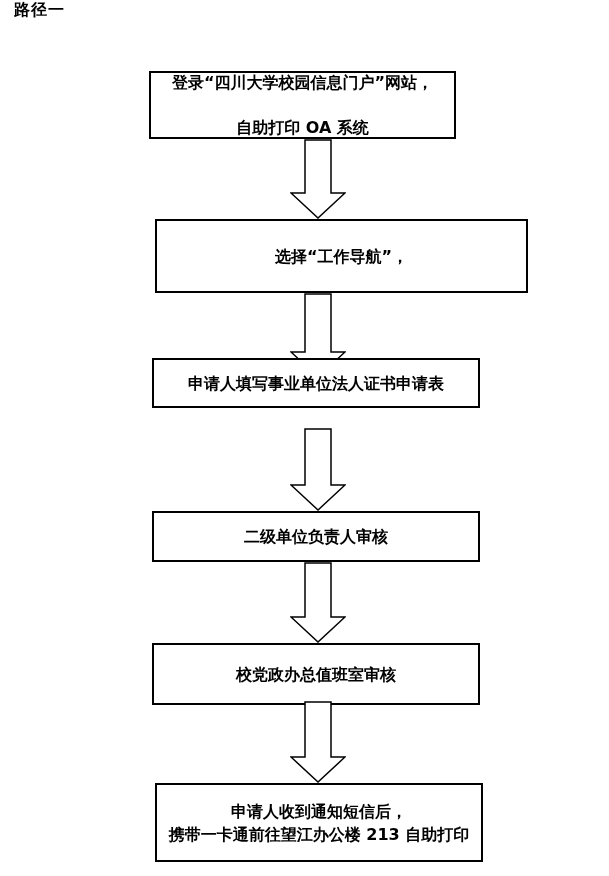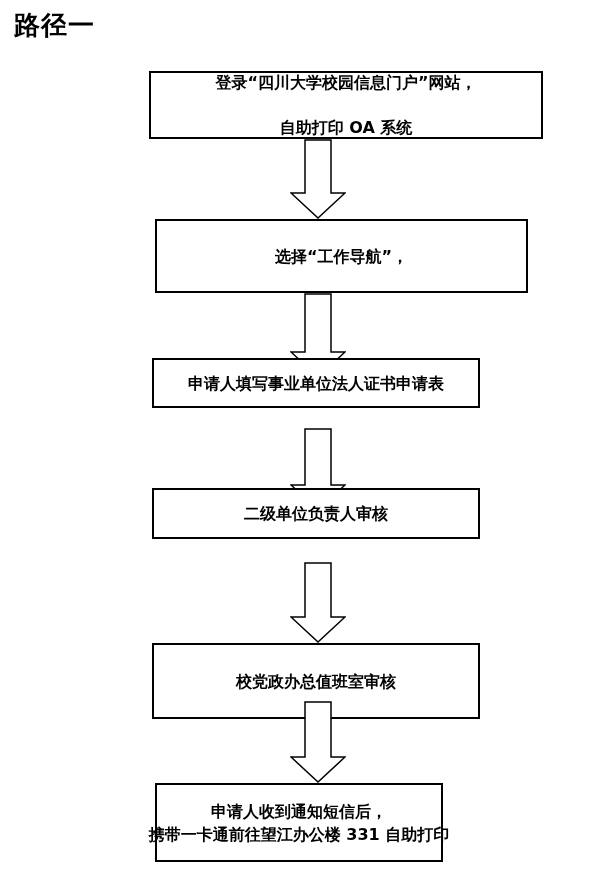--- a/index.html
+++ b/index.html
@@ -9,45 +9,45 @@
     width: 609px;
     height: 876px;
     background: #ffffff;
     font-family: "DejaVu Sans", "Liberation Sans", sans-serif;
     color: #000000;
     overflow: hidden;
   }
   .page-title {
     position: absolute;
     left: 14px;
-    top: 8px;
-    font-size: 26px;
+    top: 0;
+    font-size: 16px;
     font-weight: 700;
     letter-spacing: 1px;
   }
   .flow-box {
     position: absolute;
     border: 2px solid #000000;
     background: #ffffff;
     display: flex;
     flex-direction: column;
     align-items: center;
     justify-content: center;
     text-align: center;
     font-size: 16px;
     font-weight: 700;
     line-height: 23px;
   }
   .flow-box span { display: block; white-space: nowrap; }
-  .box-1 { left: 149px; top: 71px;  width: 394px; height: 68px; gap: 22px; }
+  .box-1 { left: 149px; top: 71px;  width: 307px; height: 68px; gap: 22px; }
   .box-2 { left: 155px; top: 219px; width: 373px; height: 74px; }
   .box-3 { left: 152px; top: 358px; width: 328px; height: 50px; }
-  .box-4 { left: 152px; top: 488px; width: 328px; height: 51px; }
-  .box-5 { left: 152px; top: 643px; width: 328px; height: 76px; }
-  .box-6 { left: 155px; top: 783px; width: 288px; height: 79px; justify-content: center; }
+  .box-4 { left: 152px; top: 511px; width: 328px; height: 51px; }
+  .box-5 { left: 152px; top: 643px; width: 328px; height: 62px; }
+  .box-6 { left: 155px; top: 783px; width: 328px; height: 79px; justify-content: center; }
   .flow-arrow {
     position: absolute;
     left: 290px;
     width: 56px;
   }
   .arrow-1 { top: 139px; height: 80px; }
   .arrow-2 { top: 293px; height: 85px; }
   .arrow-3 { top: 428px; height: 83px; }
   .arrow-4 { top: 562px; height: 81px; }
   .arrow-5 { top: 701px; height: 82px; }
@@ -106,16 +106,16 @@
   </div>
 
   <div class="flow-arrow arrow-5">
     <svg viewBox="0 0 56 82" xmlns="http://www.w3.org/2000/svg">
       <polygon points="15,1 15,56 1,56 28,81 55,56 41,56 41,1" fill="#ffffff" stroke="#000000" stroke-width="1.5"></polygon>
     </svg>
   </div>
 
   <div class="flow-box box-6">
     <span>申请人收到通知短信后，</span>
-    <span>携带一卡通前往望江办公楼 331 自助打印</span>
+    <span>携带一卡通前往望江办公楼 213 自助打印</span>
   </div>
 
 </div>
 
 </body></html>

